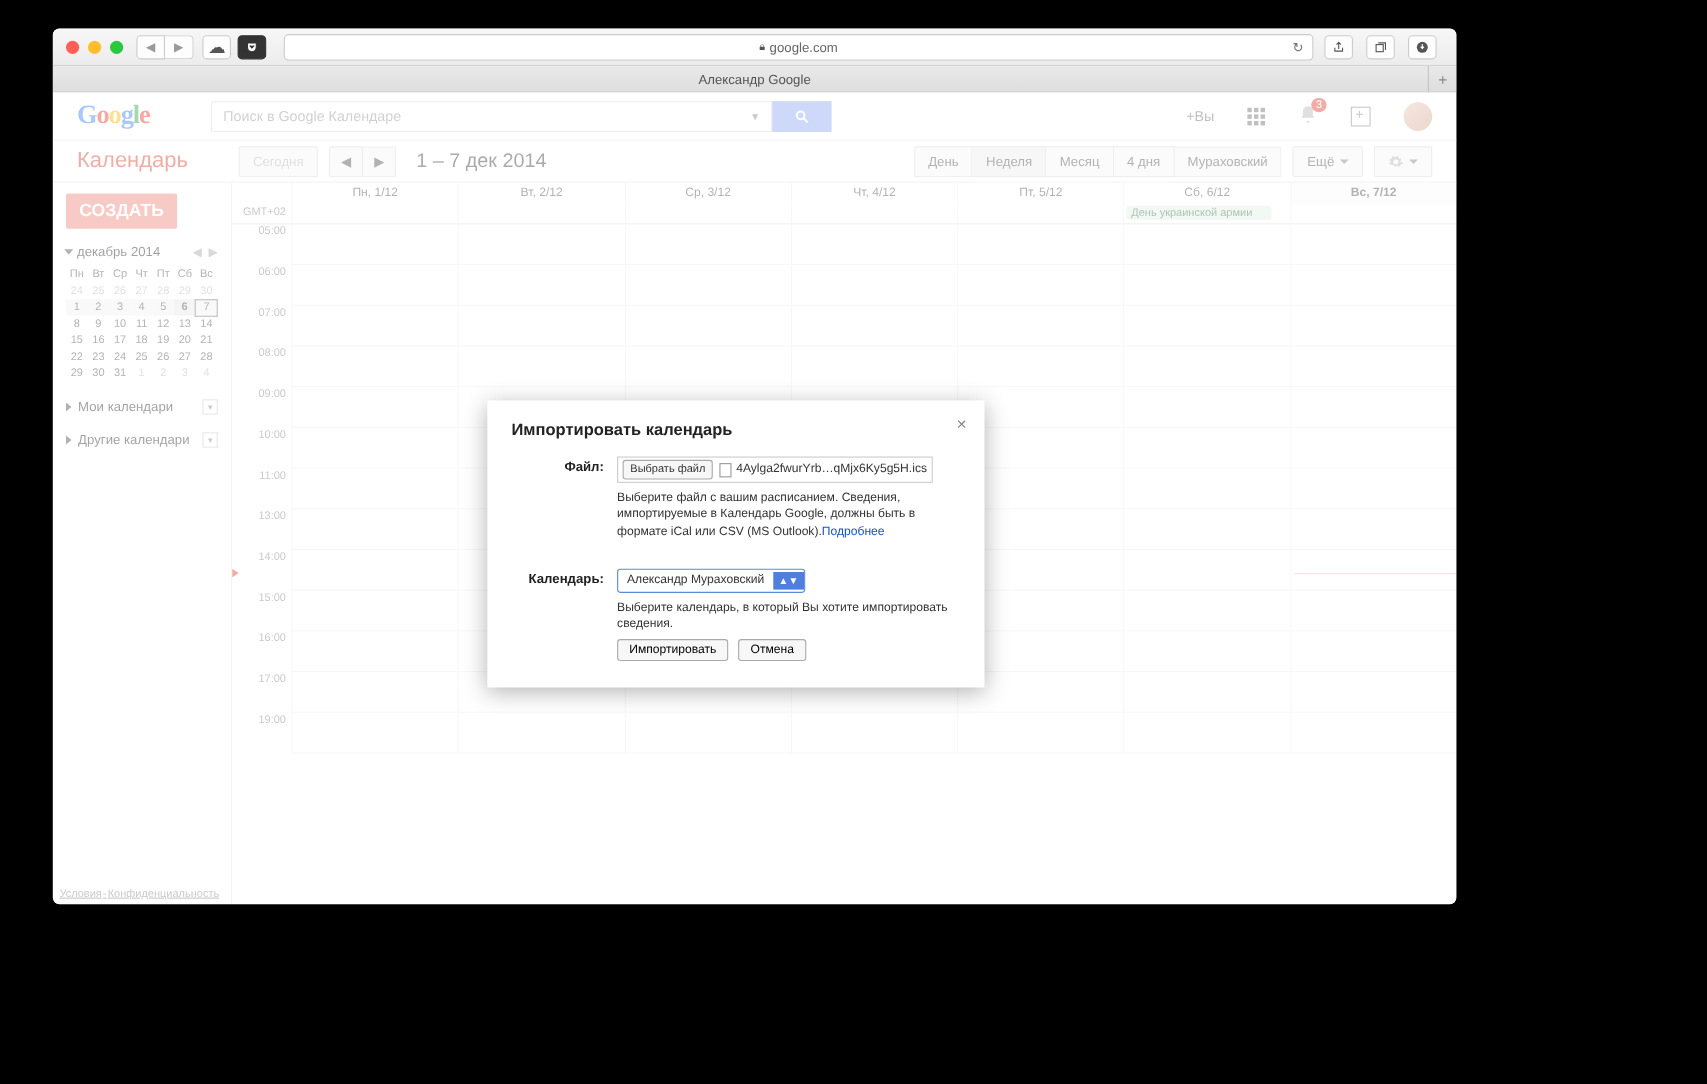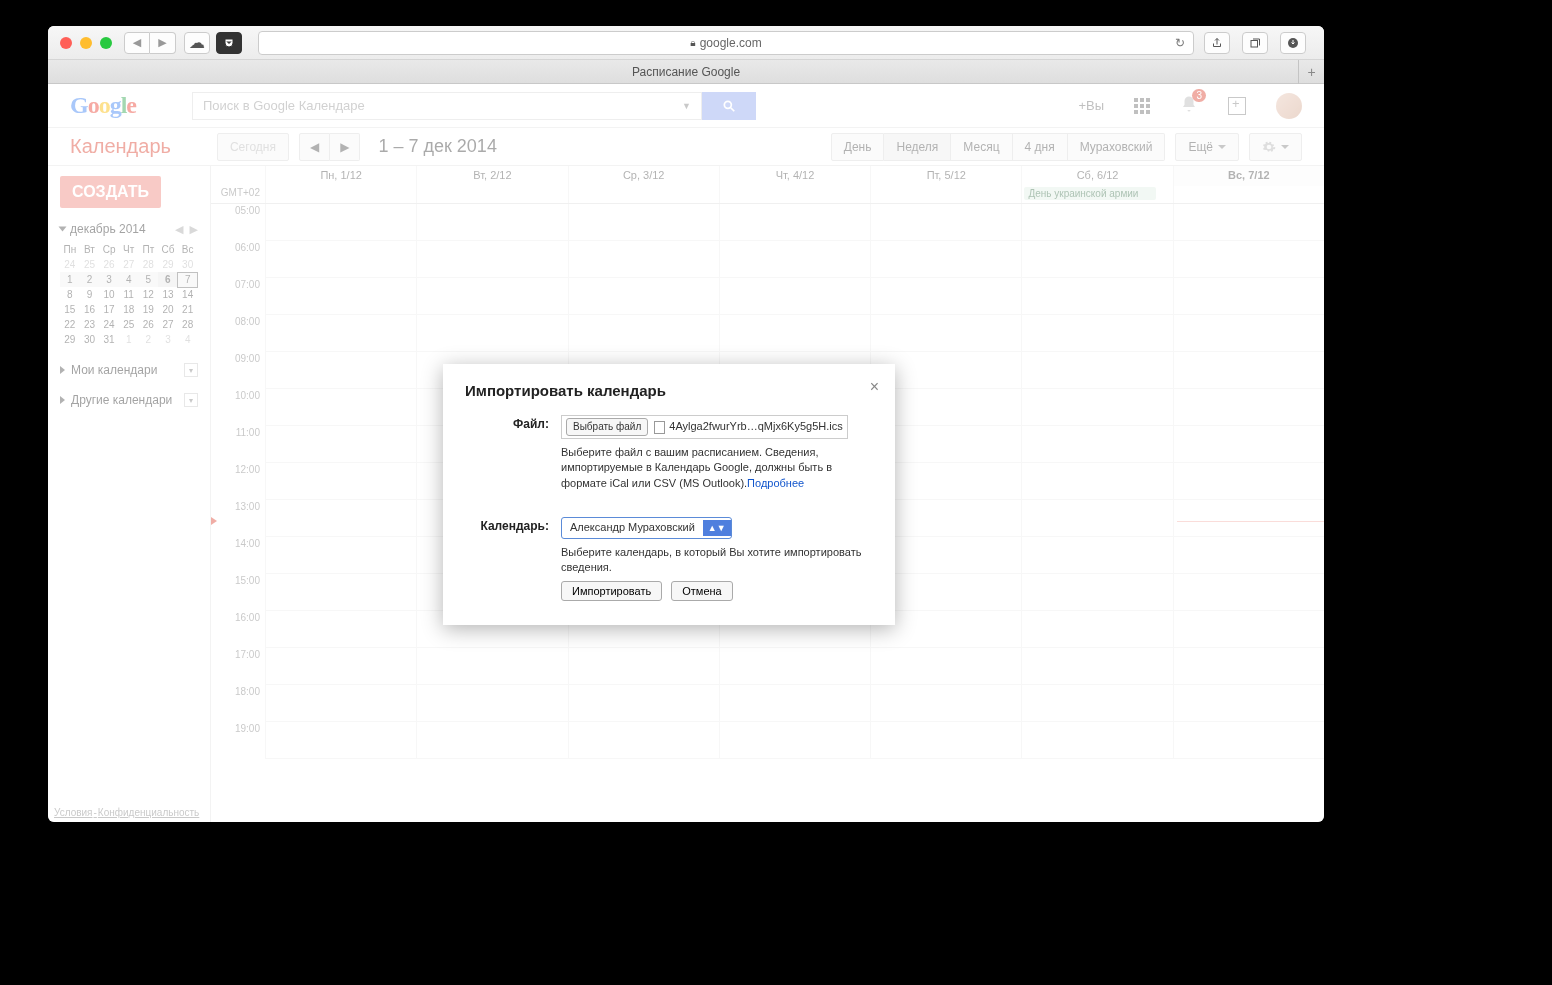--- a/index.html
+++ b/index.html
@@ -150,21 +150,21 @@
       <div class="toolbar-btn">
         <svg width="12" height="12" viewBox="0 0 24 24" fill="#555">
             <circle cx="12" cy="12" r="10" fill="#555"></circle>
             <path d="M12 6v8m-3-3l3 3 3-3" stroke="#fff" stroke-width="2" fill="none"></path>
           </svg>
       </div>
     </div>
   </div>
 
   <div class="tab-bar">
-    <span>Расписание Google</span>
+    <span>Александр Google</span>
     <div class="plus">+</div>
   </div>
 
   <div class="content">
 
     <div class="overlay"></div>
 
     <div class="g-header">
       <div class="g-logo"><span>G</span><span>o</span><span>o</span><span>g</span><span>l</span><span>e</span></div>
       <div class="search-box">
@@ -415,30 +415,20 @@
               <div class="gutter">11:00</div>
               <div class="hour-cell"></div>
               <div class="hour-cell"></div>
               <div class="hour-cell"></div>
               <div class="hour-cell"></div>
               <div class="hour-cell"></div>
               <div class="hour-cell"></div>
               <div class="hour-cell"></div>
             </div>
             <div class="hour-row">
-              <div class="gutter">12:00</div>
-              <div class="hour-cell"></div>
-              <div class="hour-cell"></div>
-              <div class="hour-cell"></div>
-              <div class="hour-cell"></div>
-              <div class="hour-cell"></div>
-              <div class="hour-cell"></div>
-              <div class="hour-cell"></div>
-            </div>
-            <div class="hour-row">
               <div class="gutter">13:00</div>
               <div class="hour-cell"></div>
               <div class="hour-cell"></div>
               <div class="hour-cell"></div>
               <div class="hour-cell"></div>
               <div class="hour-cell"></div>
               <div class="hour-cell"></div>
               <div class="hour-cell"></div>
             </div>
             <div class="hour-row">
@@ -466,30 +456,20 @@
               <div class="hour-cell"></div>
               <div class="hour-cell"></div>
               <div class="hour-cell"></div>
               <div class="hour-cell"></div>
               <div class="hour-cell"></div>
               <div class="hour-cell"></div>
               <div class="hour-cell"></div>
             </div>
             <div class="hour-row">
               <div class="gutter">17:00</div>
-              <div class="hour-cell"></div>
-              <div class="hour-cell"></div>
-              <div class="hour-cell"></div>
-              <div class="hour-cell"></div>
-              <div class="hour-cell"></div>
-              <div class="hour-cell"></div>
-              <div class="hour-cell"></div>
-            </div>
-            <div class="hour-row">
-              <div class="gutter">18:00</div>
               <div class="hour-cell"></div>
               <div class="hour-cell"></div>
               <div class="hour-cell"></div>
               <div class="hour-cell"></div>
               <div class="hour-cell"></div>
               <div class="hour-cell"></div>
               <div class="hour-cell"></div>
             </div>
             <div class="hour-row">
               <div class="gutter">19:00</div>

